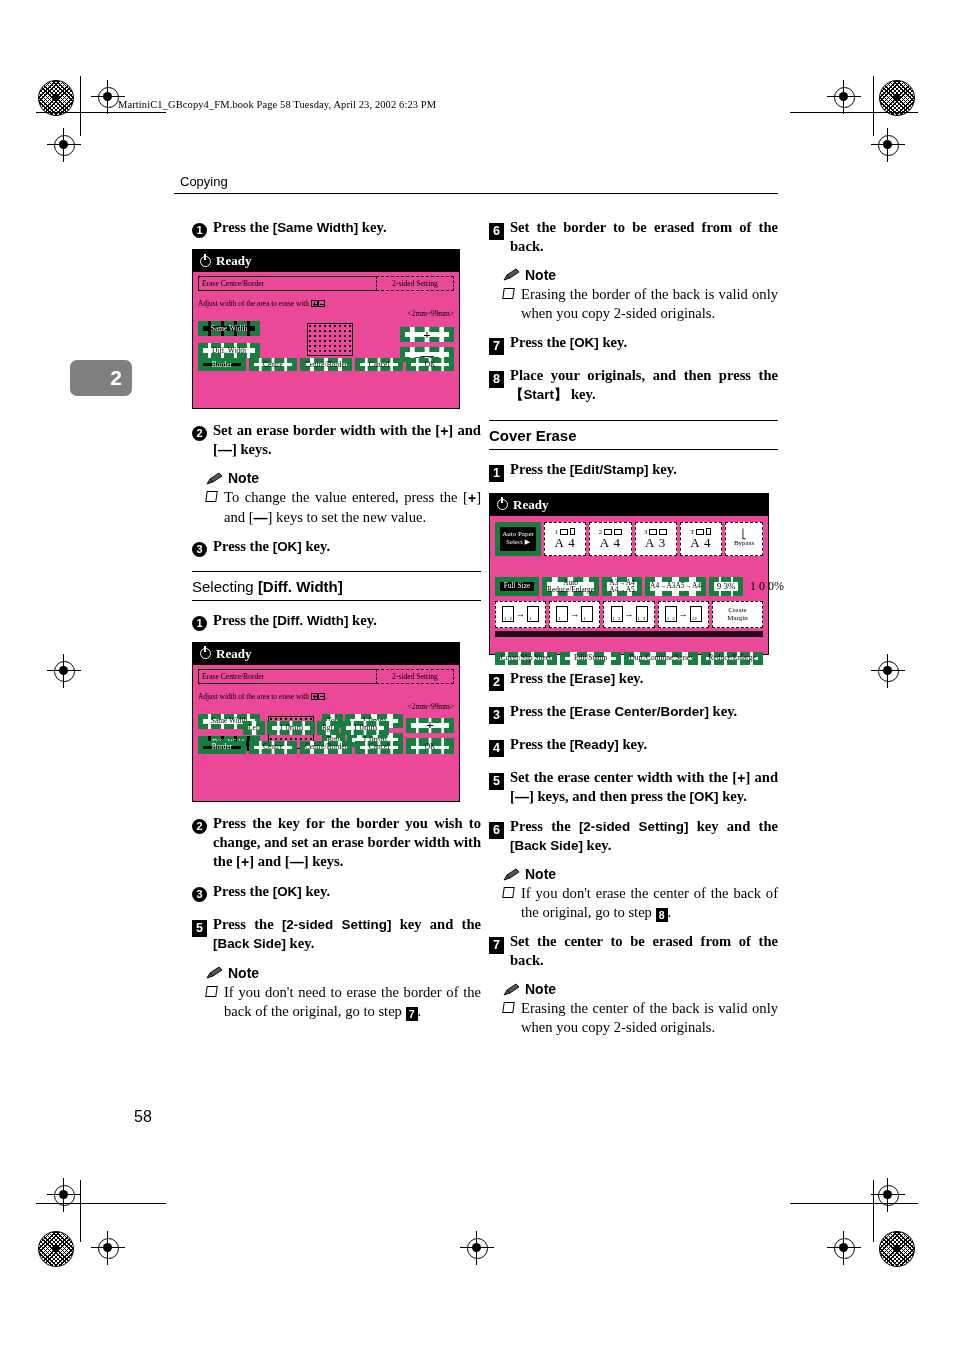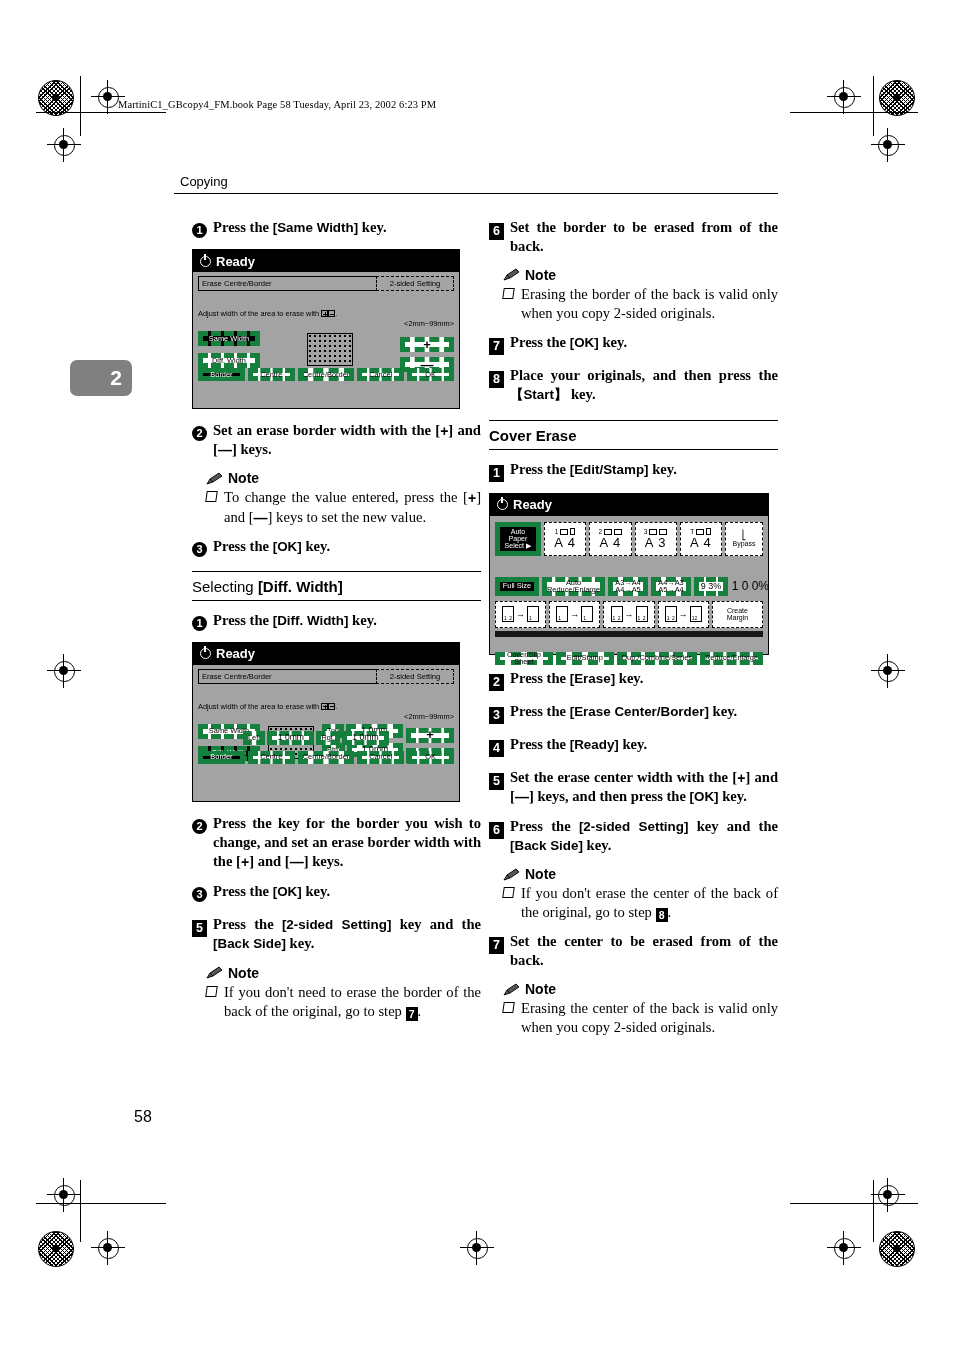--- a/index.html
+++ b/index.html
@@ -78,42 +78,42 @@
               display:flex;align-items:center;gap:5px;margin-bottom:2px;}
   .pencil{display:inline-block;width:17px;height:13px;position:relative;}
   .pencil svg{display:block;}
   .note-item{display:flex;font-size:14.6px;line-height:1.30;margin-top:1px;}
   .note-item .bullet{flex:0 0 auto;margin-right:7px;line-height:1.35;}
   .sqbul{display:inline-block;width:9px;height:9px;border:1.5px solid #000;
          transform:skewX(-8deg);}
   .note-item .ntext{flex:1 1 auto;text-align:justify;}
 
   
-  .lcd{position:relative;background:#a3a3a3;border:1.6px solid #000;box-sizing:border-box;
-       font-family:Liberation Sans, sans-serif;}
+  .lcd{position:relative;background:#ec4899;border:1.6px solid #000;box-sizing:border-box;
+       font-family:Liberation Serif, serif;}
   .lcd-title{background:#000;color:#fff;height:22px;display:flex;align-items:center;
              padding-left:7px;gap:5px;font-size:13px;font-weight:bold;}
   .pwr{display:inline-block;width:11px;height:11px;border:1.8px solid #fff;border-radius:50%;
        position:relative;box-sizing:border-box;}
   .pwr:after{content:"";position:absolute;left:3.4px;top:-3px;width:1.8px;height:6px;
              background:#fff;}
   .lcd-body{padding:4px 5px 4px 5px;position:relative;}
   .btn{border:5px solid #15803d;box-sizing:border-box;display:flex;align-items:center;
        justify-content:center;font-size:7.4px;background:#fff;text-align:center;
        line-height:1.05;}
   .btn.sel{background:#000;color:#fff;}
   .btn.dash{border-style:dashed;}
 
   
   .erase-row1{display:flex;align-items:stretch;height:15px;}
   .erase-row1 .lbl{flex:1 1 auto;border:1px solid #000;border-right:none;
        font-size:7.6px;display:flex;align-items:center;padding-left:3px;box-sizing:border-box;}
   .erase-row1 .two{flex:0 0 78px;border:1px dashed #000;font-size:7.6px;
        display:flex;align-items:center;justify-content:center;box-sizing:border-box;}
-  .erase-hint{font-size:7.4px;margin-top:18px;}
+  .erase-hint{font-size:7.4px;margin-top:8px;}
   .erase-range{font-size:7.4px;text-align:right;margin-top:1px;}
 
   .mini{display:inline-block;width:7px;height:7px;border:1px solid #000;
         box-sizing:border-box;position:relative;vertical-align:-1px;}
   .mini.plus:before{content:"";position:absolute;left:2.5px;top:1px;width:1px;height:5px;background:#000;}
   .mini.plus:after{content:"";position:absolute;left:1px;top:2.5px;width:5px;height:1px;background:#000;}
   .mini.minus:after{content:"";position:absolute;left:1px;top:2.5px;width:5px;height:1px;background:#000;}
 
   .doc-icon{width:46px;height:33px;border:1.4px solid #000;box-sizing:border-box;
             background:
@@ -503,21 +503,21 @@
         </div>
       </div>
 
       <div style="display:flex;gap:3px;margin-top:21px;align-items:stretch;">
         <div class="btn sel" style="flex:0 0 44px;height:19px;">Full Size</div>
         <div class="btn dash" style="flex:1 1 0;height:19px;">Auto Reduce/Enlarge</div>
         <div class="btn dash" style="flex:0 0 40px;height:19px;flex-direction:column;">
           <span>A3→A4</span>
           <span>A4→A5</span>
         </div>
-        <div class="btn dash" style="flex:0 0 40px;height:19px;flex-direction:column;">
+        <div class="btn dash" style="flex:0 0 40px;height:19px;flex-direction:row;">
           <span>A4→A3</span>
           <span>A5→A4</span>
         </div>
         <div class="btn dash" style="flex:0 0 34px;height:19px;font-size:9px;">9 3%</div>
         <div style="flex:0 0 38px;display:flex;align-items:center;justify-content:flex-end;font-size:12px;">1 0 0%</div>
       </div>
 
       <div style="display:flex;gap:3px;margin-top:5px;">
         <div class="dup">
           <span class="sheet">

